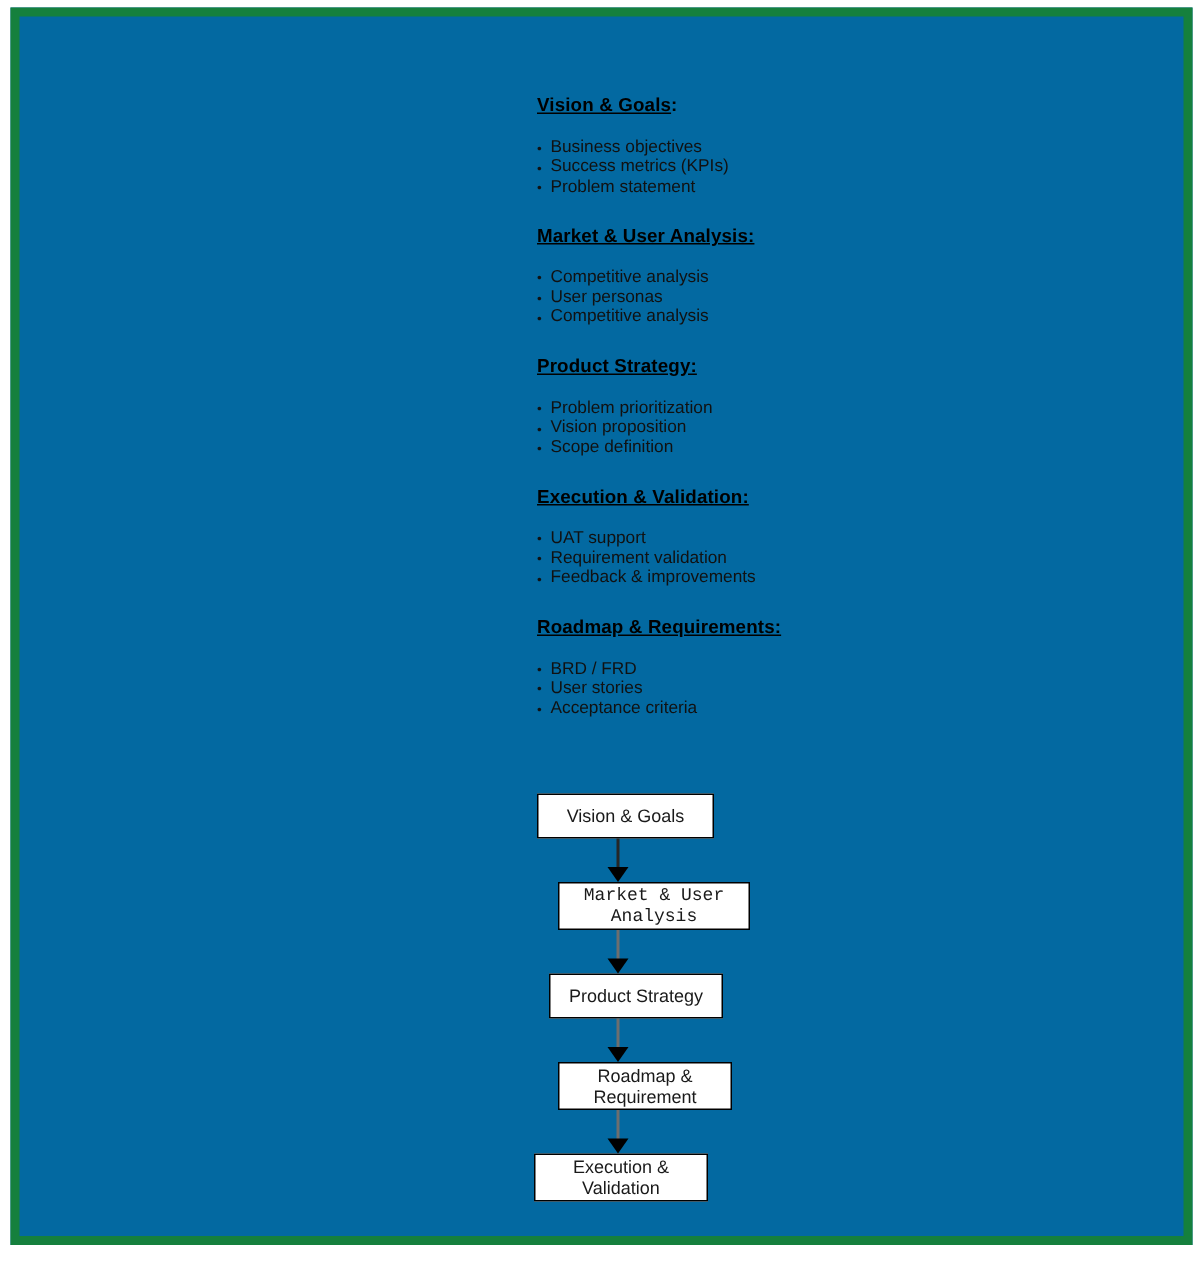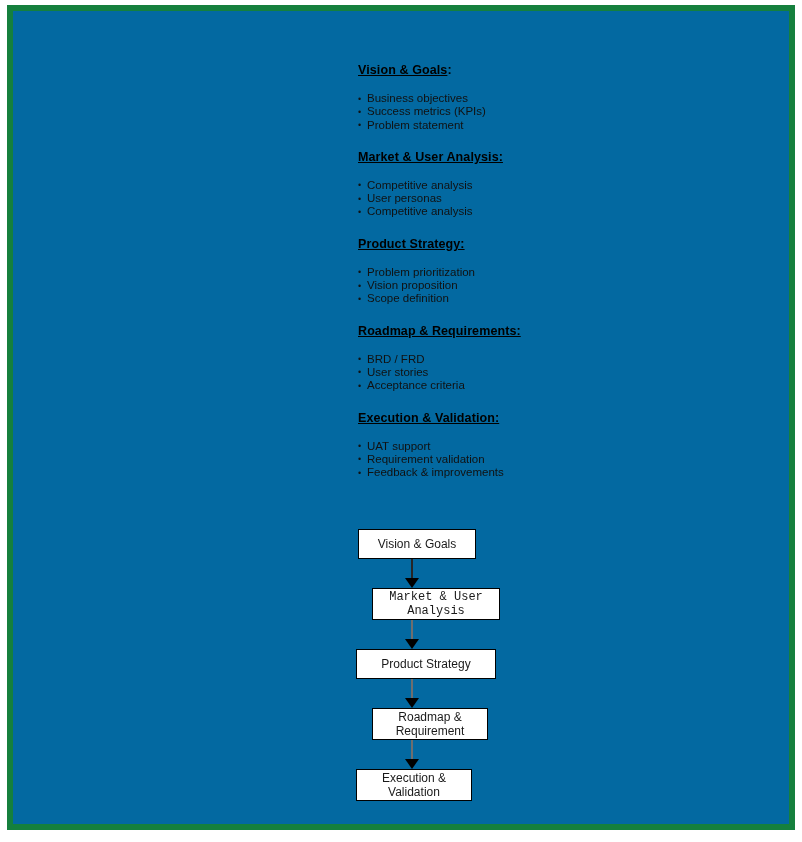--- a/index.html
+++ b/index.html
@@ -91,21 +91,21 @@
     display: flex;
     align-items: center;
     justify-content: center;
     padding: 2px 6px;
   }
   .flow-node.one-line { height: 30px; }
   .flow-node.two-line { height: 32px; }
 
   .node-w1 { width: 118px; margin-left: 2px; }
   .node-w2 { width: 128px; margin-left: 16px; font-family: Liberation Mono, monospace; }
-  .node-w3 { width: 140px; margin-left: 0px; }
+  .node-w3 { width: 116px; margin-left: 10px; }
   .node-w4 { width: 116px; margin-left: 16px; }
   .node-w5 { width: 116px; margin-left: 0px; }
 
   .connector {
     position: relative;
     height: 29px;
     width: 116px;
   }
   .connector .stem {
     position: absolute;
@@ -155,37 +155,37 @@
     <div class="section">
       <div class="sec-heading"><span class="u-part">Product Strategy:</span></div>
       <ul class="bullets">
         <li>Problem prioritization</li>
         <li>Vision proposition</li>
         <li>Scope definition</li>
       </ul>
     </div>
 
     <div class="section">
+      <div class="sec-heading"><span class="u-part">Execution &amp; Validation:</span></div>
+      <ul class="bullets">
+        <li>UAT support</li>
+        <li>Requirement validation</li>
+        <li>Feedback &amp; improvements</li>
+      </ul>
+    </div>
+
+    <div class="section">
       <div class="sec-heading"><span class="u-part">Roadmap &amp; Requirements:</span></div>
       <ul class="bullets">
         <li>BRD / FRD</li>
         <li>User stories</li>
         <li>Acceptance criteria</li>
       </ul>
     </div>
 
-    <div class="section">
-      <div class="sec-heading"><span class="u-part">Execution &amp; Validation:</span></div>
-      <ul class="bullets">
-        <li>UAT support</li>
-        <li>Requirement validation</li>
-        <li>Feedback &amp; improvements</li>
-      </ul>
-    </div>
-
   </div>
 
   <div id="flowchart">
 
     <div class="flow-node one-line node-w1">
       <span>Vision &amp; Goals</span>
     </div>
 
     <div class="connector c1">
       <div class="stem"></div>

